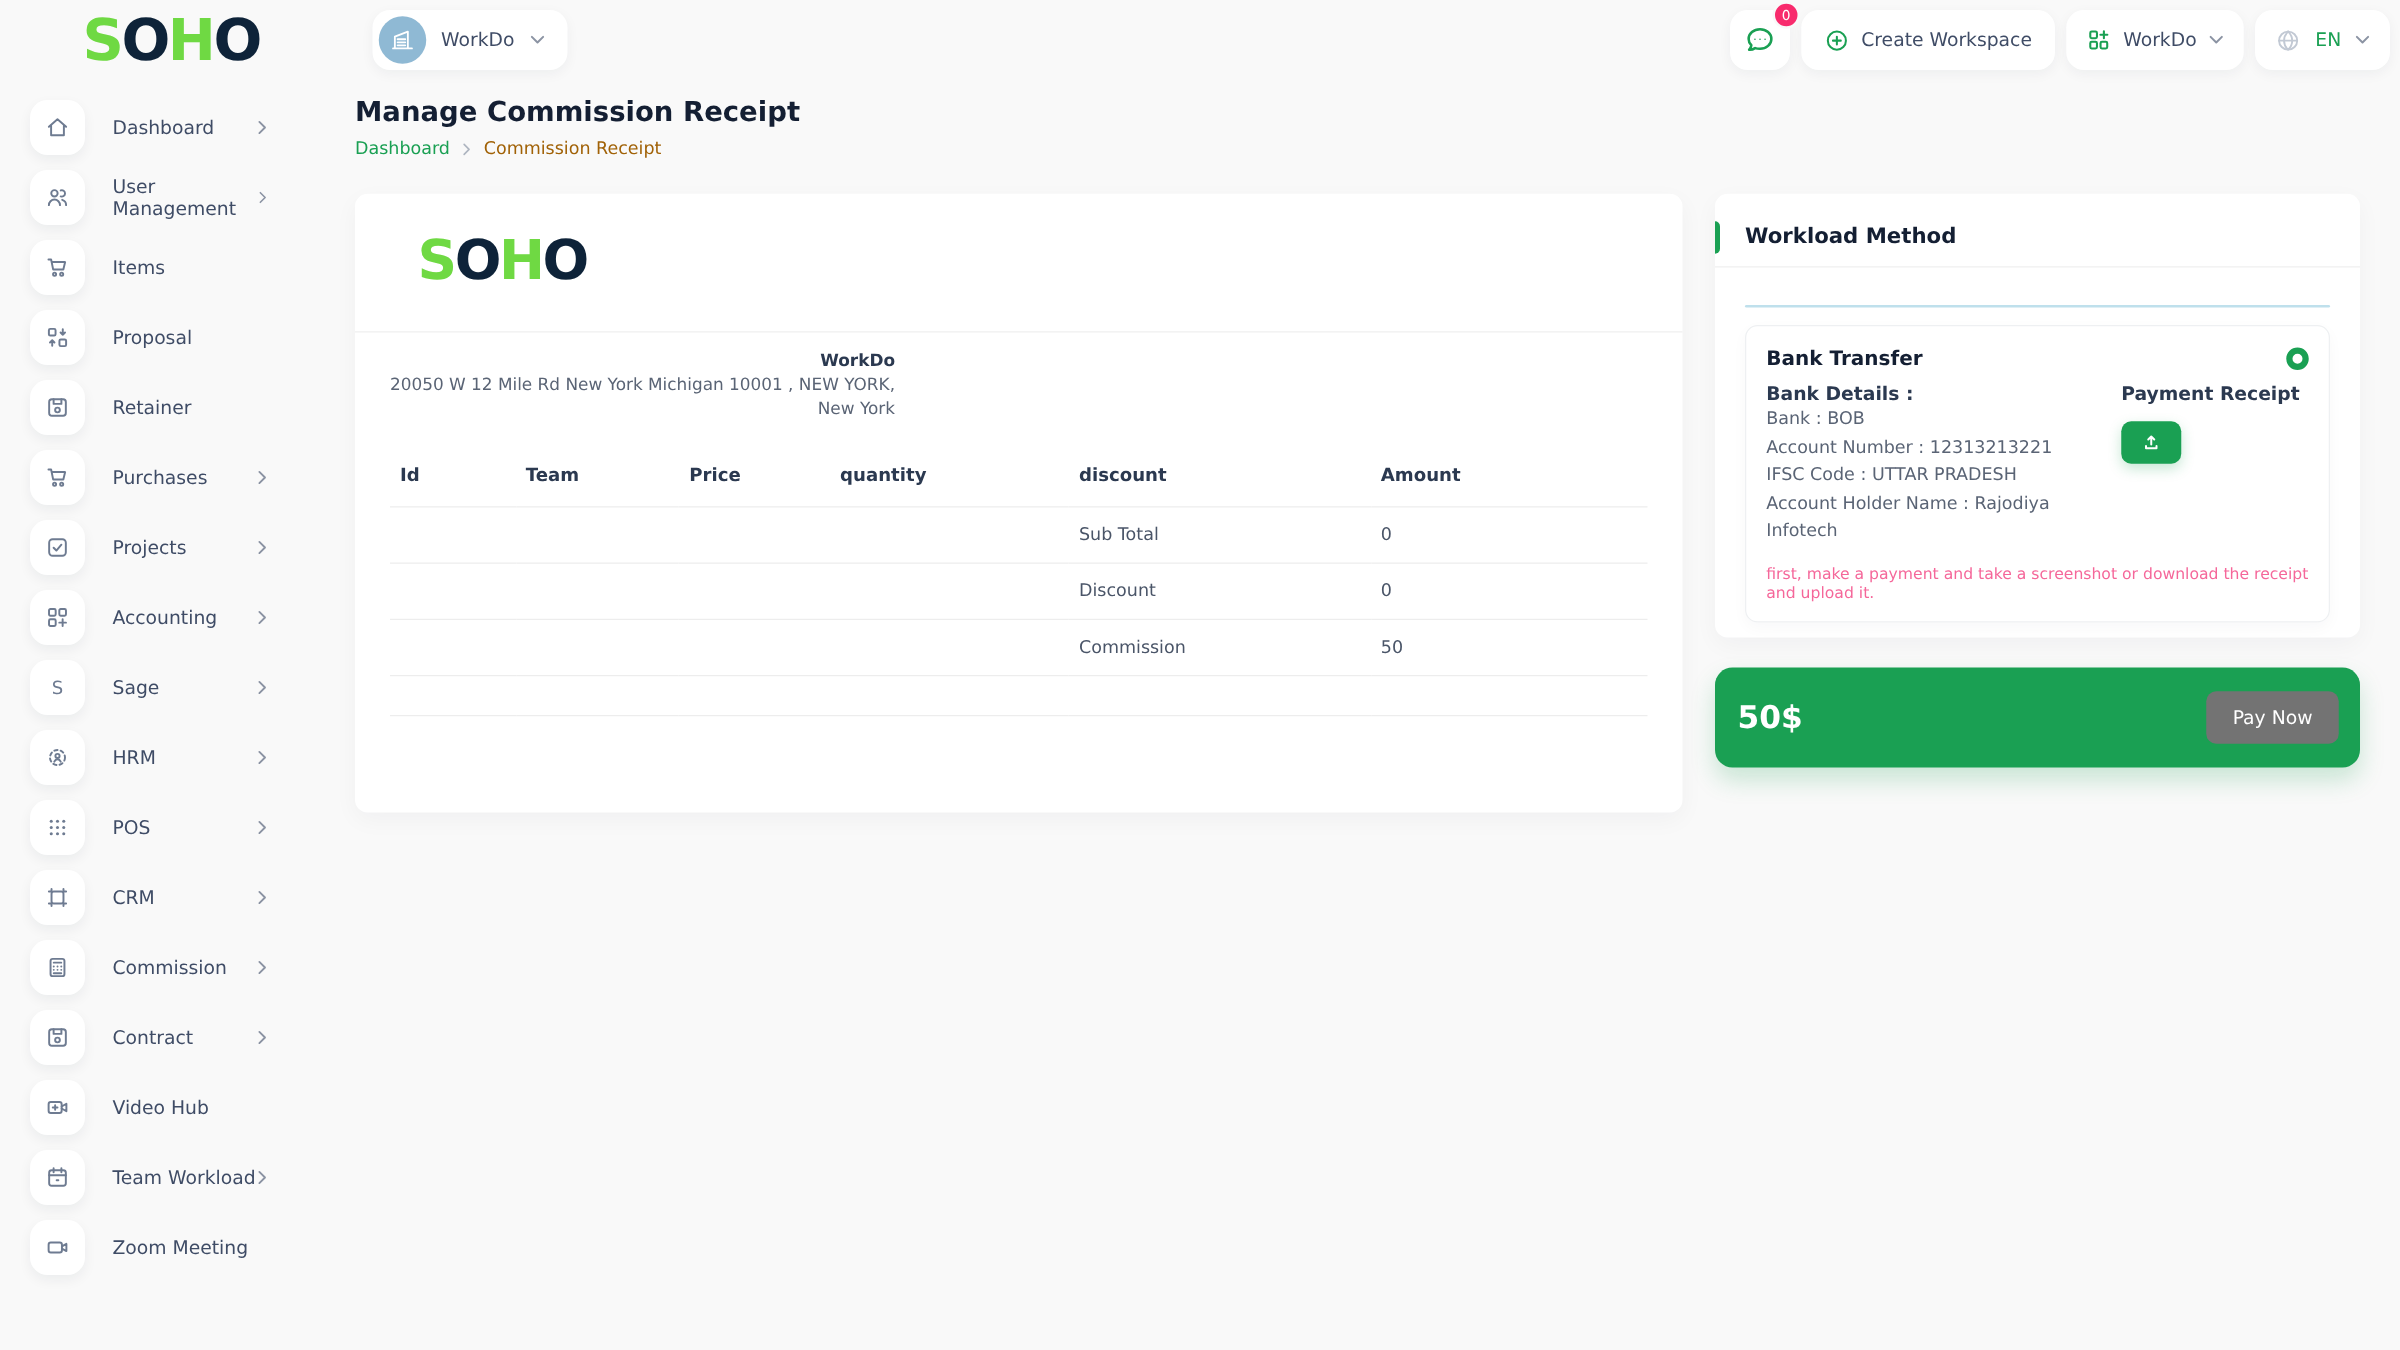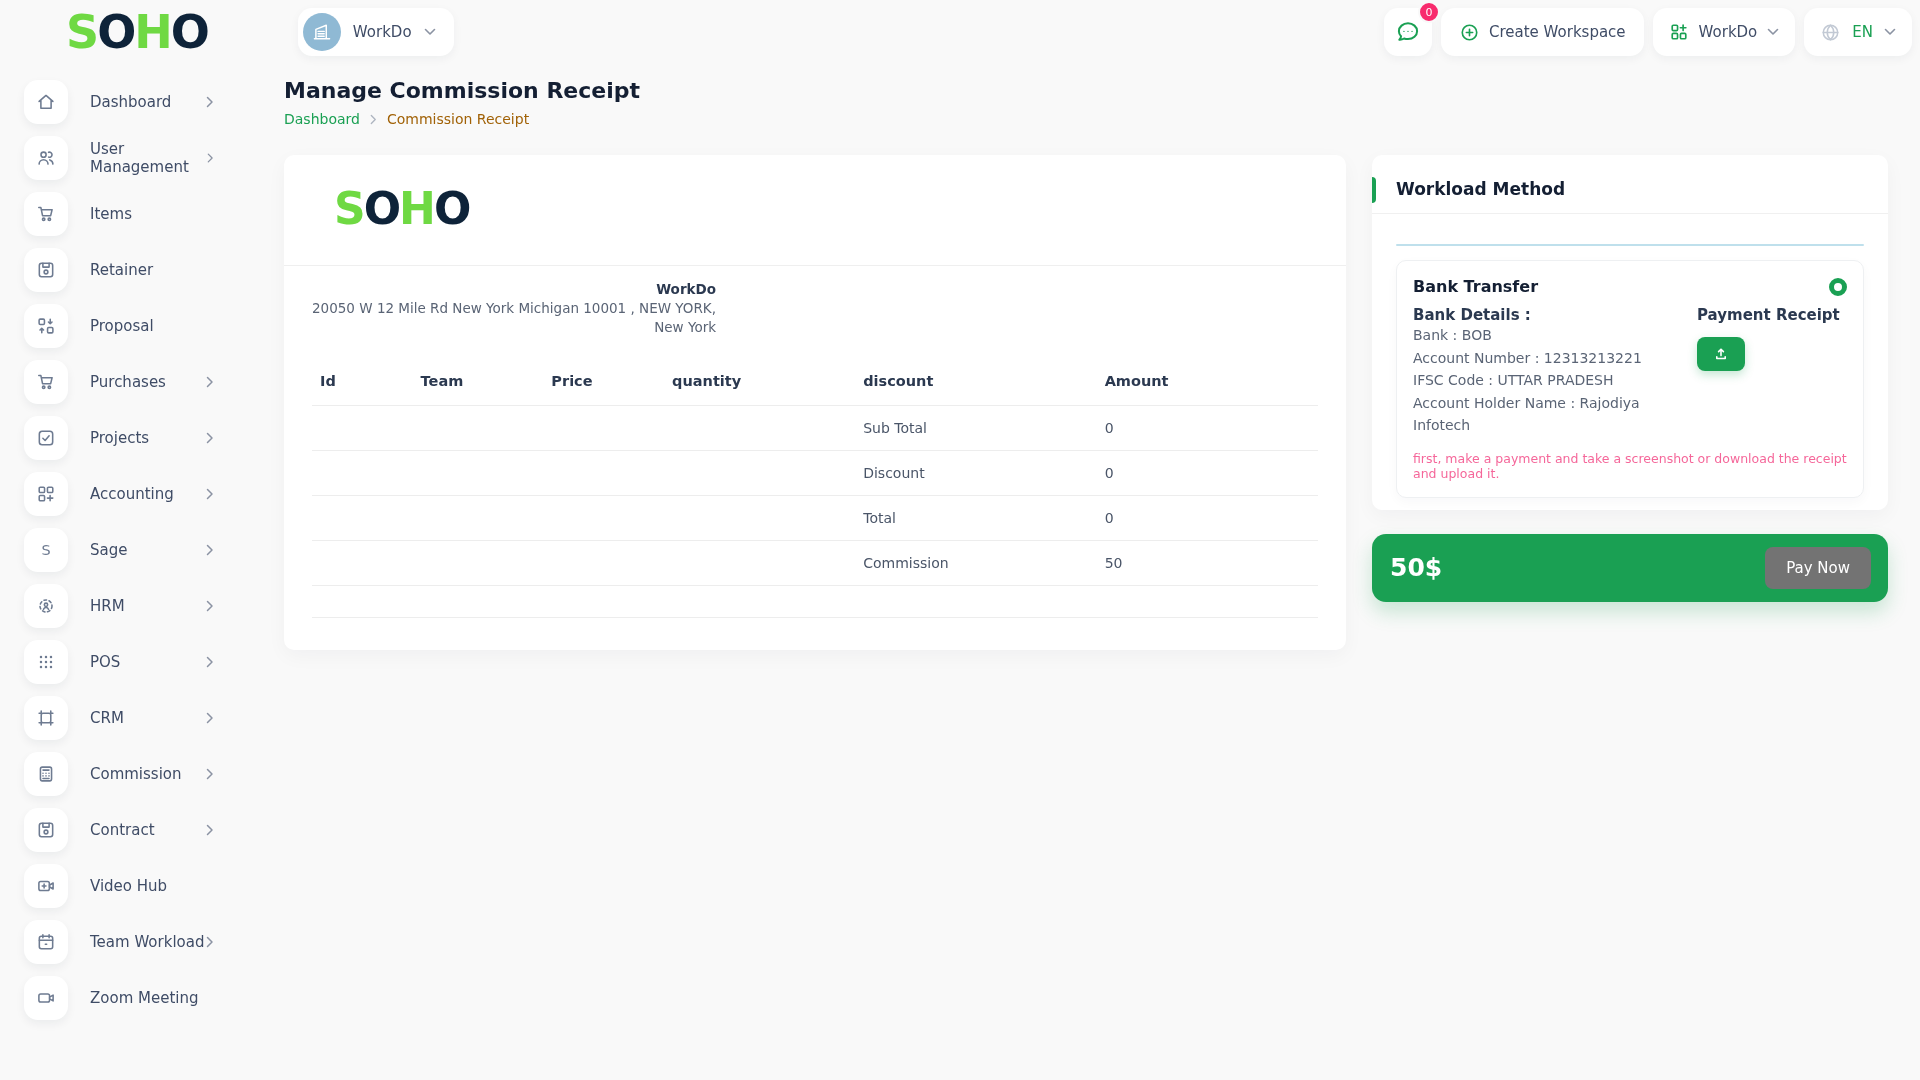--- a/index.html
+++ b/index.html
@@ -78,21 +78,21 @@
   .bank-left { flex:1; }
   .bank-details-label { font-size:15px; font-weight:700; color:#2b3950; }
   .bank-line { font-size:14px; color:#5a6475; line-height:22.5px; }
   .bank-left .bank-line:first-of-type { margin-top:8px; }
   .bank-right { width:150px; }
   .receipt-label { font-size:15px; font-weight:700; color:#2b3950; }
   .upload-btn { margin-top:13px; width:48px; height:34px; border-radius:8px; background:#1aa053;
     border:none; display:flex; align-items:center; justify-content:center; cursor:pointer;
     box-shadow:0 4px 10px rgba(26,160,83,.25); }
   .pay-note { margin-top:14px; font-size:12.5px; color:#f5679a; }
-  .pay-bar { margin-top:24px; height:68px; border-radius:14px; background:#1aa053;
+  .pay-bar { margin-top:24px; height:80px; border-radius:14px; background:#1aa053;
     display:flex; align-items:center; padding:0 17px 0 18px;
     box-shadow:0 10px 20px rgba(26,160,83,.22);gap:32px; }
   .pay-amount { color:#fff; font-size:25px; font-weight:700; }
   .pay-now { margin-left:auto; background:#737373; color:#fff; border:none; border-radius:8px;
     padding:12px 21px; font-size:15px; font-family:inherit; cursor:pointer; }
 </style>
 </head>
 <body>
 
 <div class="topbar">
@@ -191,37 +191,37 @@
           <circle cx="6.9" cy="13.8" r="1.1"></circle>
           <circle cx="12" cy="13.8" r="1.1"></circle>
         </svg>
     </span>
     <span class="side-label">Items</span>
   </div>
 
   <div class="side-item">
     <span class="icon-tile">
       <svg width="20" height="20" viewBox="0 0 18 18" fill="none" stroke="#6e7b91" stroke-width="1.4" stroke-linecap="round" stroke-linejoin="round">
+          <rect x="2.8" y="2.8" width="4.8" height="4.8" rx="1"></rect>
+          <rect x="10.4" y="10.4" width="4.8" height="4.8" rx="1"></rect>
+          <path d="M12.8 3v4M11.2 5.4l1.6 1.6 1.6-1.6M5.2 11v4M3.6 12.6l1.6-1.6 1.6 1.6"></path>
+        </svg>
+    </span>
+    <span class="side-label">Proposal</span>
+  </div>
+
+  <div class="side-item">
+    <span class="icon-tile">
+      <svg width="20" height="20" viewBox="0 0 18 18" fill="none" stroke="#6e7b91" stroke-width="1.4" stroke-linecap="round" stroke-linejoin="round">
           <rect x="3" y="3" width="12" height="12" rx="2"></rect>
           <path d="M6.2 3v3.4h5.6V3"></path>
           <circle cx="9" cy="10.8" r="1.7"></circle>
         </svg>
     </span>
     <span class="side-label">Retainer</span>
-  </div>
-
-  <div class="side-item">
-    <span class="icon-tile">
-      <svg width="20" height="20" viewBox="0 0 18 18" fill="none" stroke="#6e7b91" stroke-width="1.4" stroke-linecap="round" stroke-linejoin="round">
-          <rect x="2.8" y="2.8" width="4.8" height="4.8" rx="1"></rect>
-          <rect x="10.4" y="10.4" width="4.8" height="4.8" rx="1"></rect>
-          <path d="M12.8 3v4M11.2 5.4l1.6 1.6 1.6-1.6M5.2 11v4M3.6 12.6l1.6-1.6 1.6 1.6"></path>
-        </svg>
-    </span>
-    <span class="side-label">Proposal</span>
   </div>
 
 
   <div class="side-item">
     <span class="icon-tile">
       <svg width="20" height="20" viewBox="0 0 18 18" fill="none" stroke="#6e7b91" stroke-width="1.4" stroke-linecap="round" stroke-linejoin="round">
           <path d="M2.5 3.2h1.9l1.5 7.3h7.3l1.3-5.4H5.2"></path>
           <circle cx="6.9" cy="13.8" r="1.1"></circle>
           <circle cx="12" cy="13.8" r="1.1"></circle>
         </svg>
@@ -431,28 +431,20 @@
               <td></td>
             <td>Sub Total</td>
             <td>0</td>
           </tr>
           <tr>
             <td class="first"></td>
               <td></td>
               <td></td>
               <td></td>
             <td>Discount</td>
-            <td>0</td>
-          </tr>
-          <tr>
-            <td class="first"></td>
-              <td></td>
-              <td></td>
-              <td></td>
-            <td>Total</td>
             <td>0</td>
           </tr>
           <tr>
             <td class="first"></td>
               <td></td>
               <td></td>
               <td></td>
             <td>Commission</td>
             <td>50</td>
           </tr>

